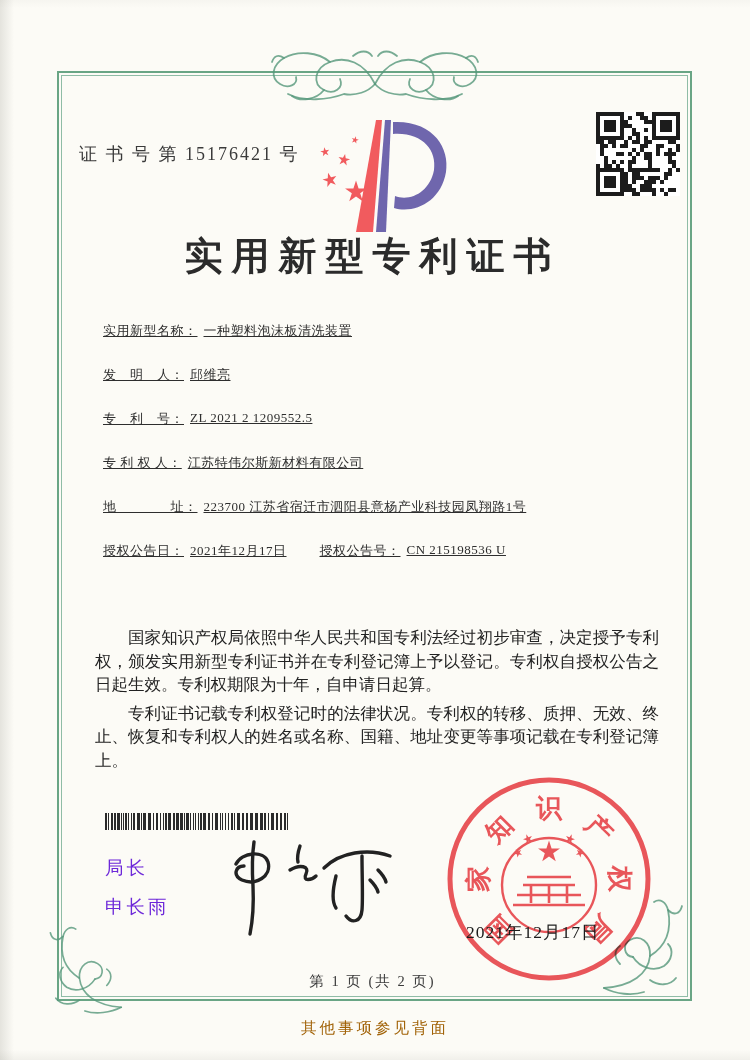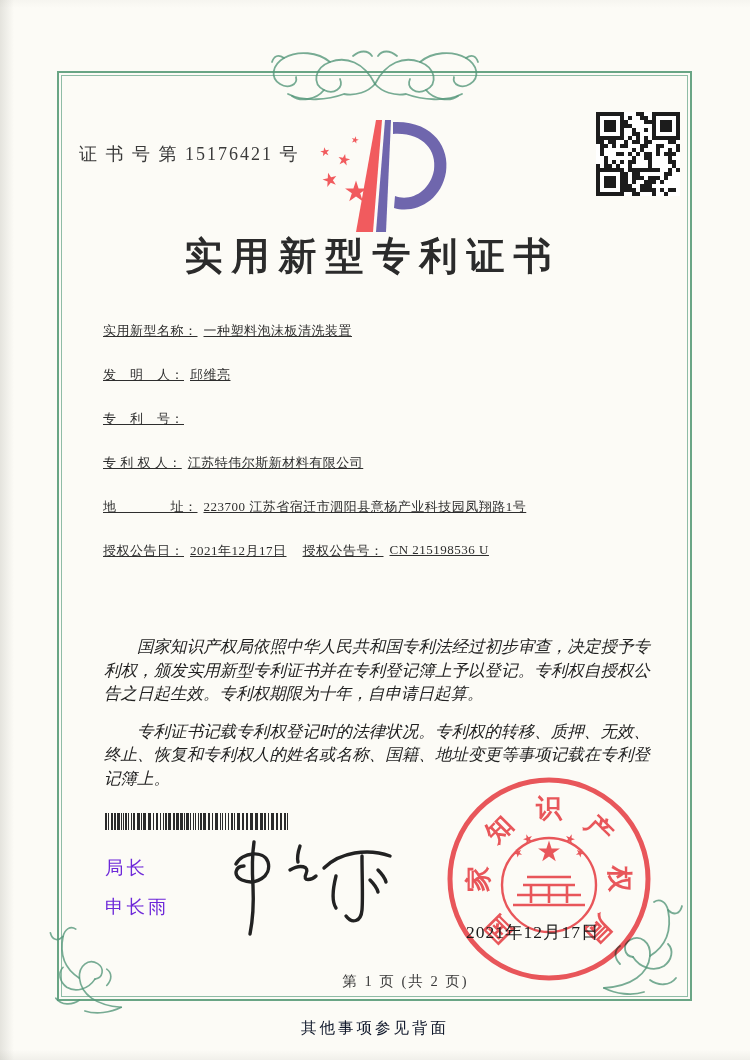--- a/index.html
+++ b/index.html
@@ -20,34 +20,34 @@
   .frame::after{content:"";position:absolute;inset:2px;border:1px solid #8fbca6;}
   .cert-no{position:absolute;left:79px;top:119px;font-size:18px;letter-spacing:2px;color:#3a3a3a;margin-top:23px;}
   .title{position:absolute;left:57px;top:231px;width:631px;text-align:center;
     font-size:38px;font-weight:600;letter-spacing:9px;color:#2b2b2b;}
   .logo{position:absolute;left:298px;top:110px;width:188px;height:130px;}
   .qr{position:absolute;left:596px;top:112px;width:84px;height:84px;background:#fff;}
   .fields{position:absolute;left:103px;top:322px;width:566px;font-size:13px;white-space:nowrap;text-decoration:underline;}
   .frow{height:44px;display:flex;align-items:flex-start;}
   .flabel{letter-spacing:.5px;}
   .fvalue{margin-left:6px;letter-spacing:.5px;}
-  .pair2{margin-left:16px;display:flex;}
+  .pair2{margin-left:33px;display:flex;}
   .bodytext{position:absolute;left:90px;top:621px;width:574px;
     font-size:16.5px;line-height:23.6px;text-align:justify;color:#222;}
-  .bodytext p{margin:14px;text-indent:2em;font-style:italic;}
+  .bodytext p{margin:5px;text-indent:2em;}
   .barcode{position:absolute;left:105px;top:813px;width:185px;height:17px;}
   .signer{position:absolute;left:105px;top:849px;font-size:18.5px;line-height:39px;letter-spacing:3px;color:#6d28d9;}
   .signature{position:absolute;left:212px;top:834px;width:192px;height:106px;}
   .seal{position:absolute;left:443px;top:773px;width:212px;height:212px;
     mix-blend-mode:multiply;opacity:.93;}
   .seal-date{position:absolute;left:466px;top:920px;font-size:17.5px;letter-spacing:1px;color:#1d1d1d;z-index:5;}
   .page-ind{position:absolute;left:57px;top:972px;width:631px;text-align:center;
-    font-size:14.5px;letter-spacing:2px;color:#3a3a3a;padding-left:33px;}
+    font-size:14.5px;letter-spacing:2px;color:#3a3a3a;}
   .reverse-note{position:absolute;left:0;top:1018px;width:750px;text-align:center;
-    font-size:15.5px;letter-spacing:3px;color:#0f172a;}
+    font-size:15.5px;letter-spacing:3px;color:#a16207;}
   .orn{position:absolute;}
   .orn path{fill:none;stroke:#55977a;stroke-width:1.8;stroke-linecap:round;opacity:.8;}
   .orn-top{left:268px;top:42px;width:214px;height:66px;}
   .orn-bl{left:28px;top:920px;width:112px;height:100px;}
   .orn-br{left:590px;top:892px;width:110px;height:110px;}
 </style>
 </head>
 <body>
 
 <div class="scan-shade"></div>
@@ -333,20 +333,21 @@
   <div class="frow">
     <span class="flabel">实用新型名称：</span>
     <span class="fvalue">一种塑料泡沫板清洗装置</span>
   </div>
   <div class="frow">
     <span class="flabel">发　明　人：</span>
     <span class="fvalue">邱维亮</span>
   </div>
   <div class="frow">
     <span class="flabel">专　利　号：</span>
+    <span class="fvalue">ZL 2021 2 1209552.5</span>
   </div>
   <div class="frow">
     <span class="flabel">专 利 权 人：</span>
     <span class="fvalue">江苏特伟尔斯新材料有限公司</span>
   </div>
   <div class="frow">
     <span class="flabel">地　　　　址：</span>
     <span class="fvalue">223700 江苏省宿迁市泗阳县意杨产业科技园凤翔路1号</span>
   </div>
   <div class="frow">

